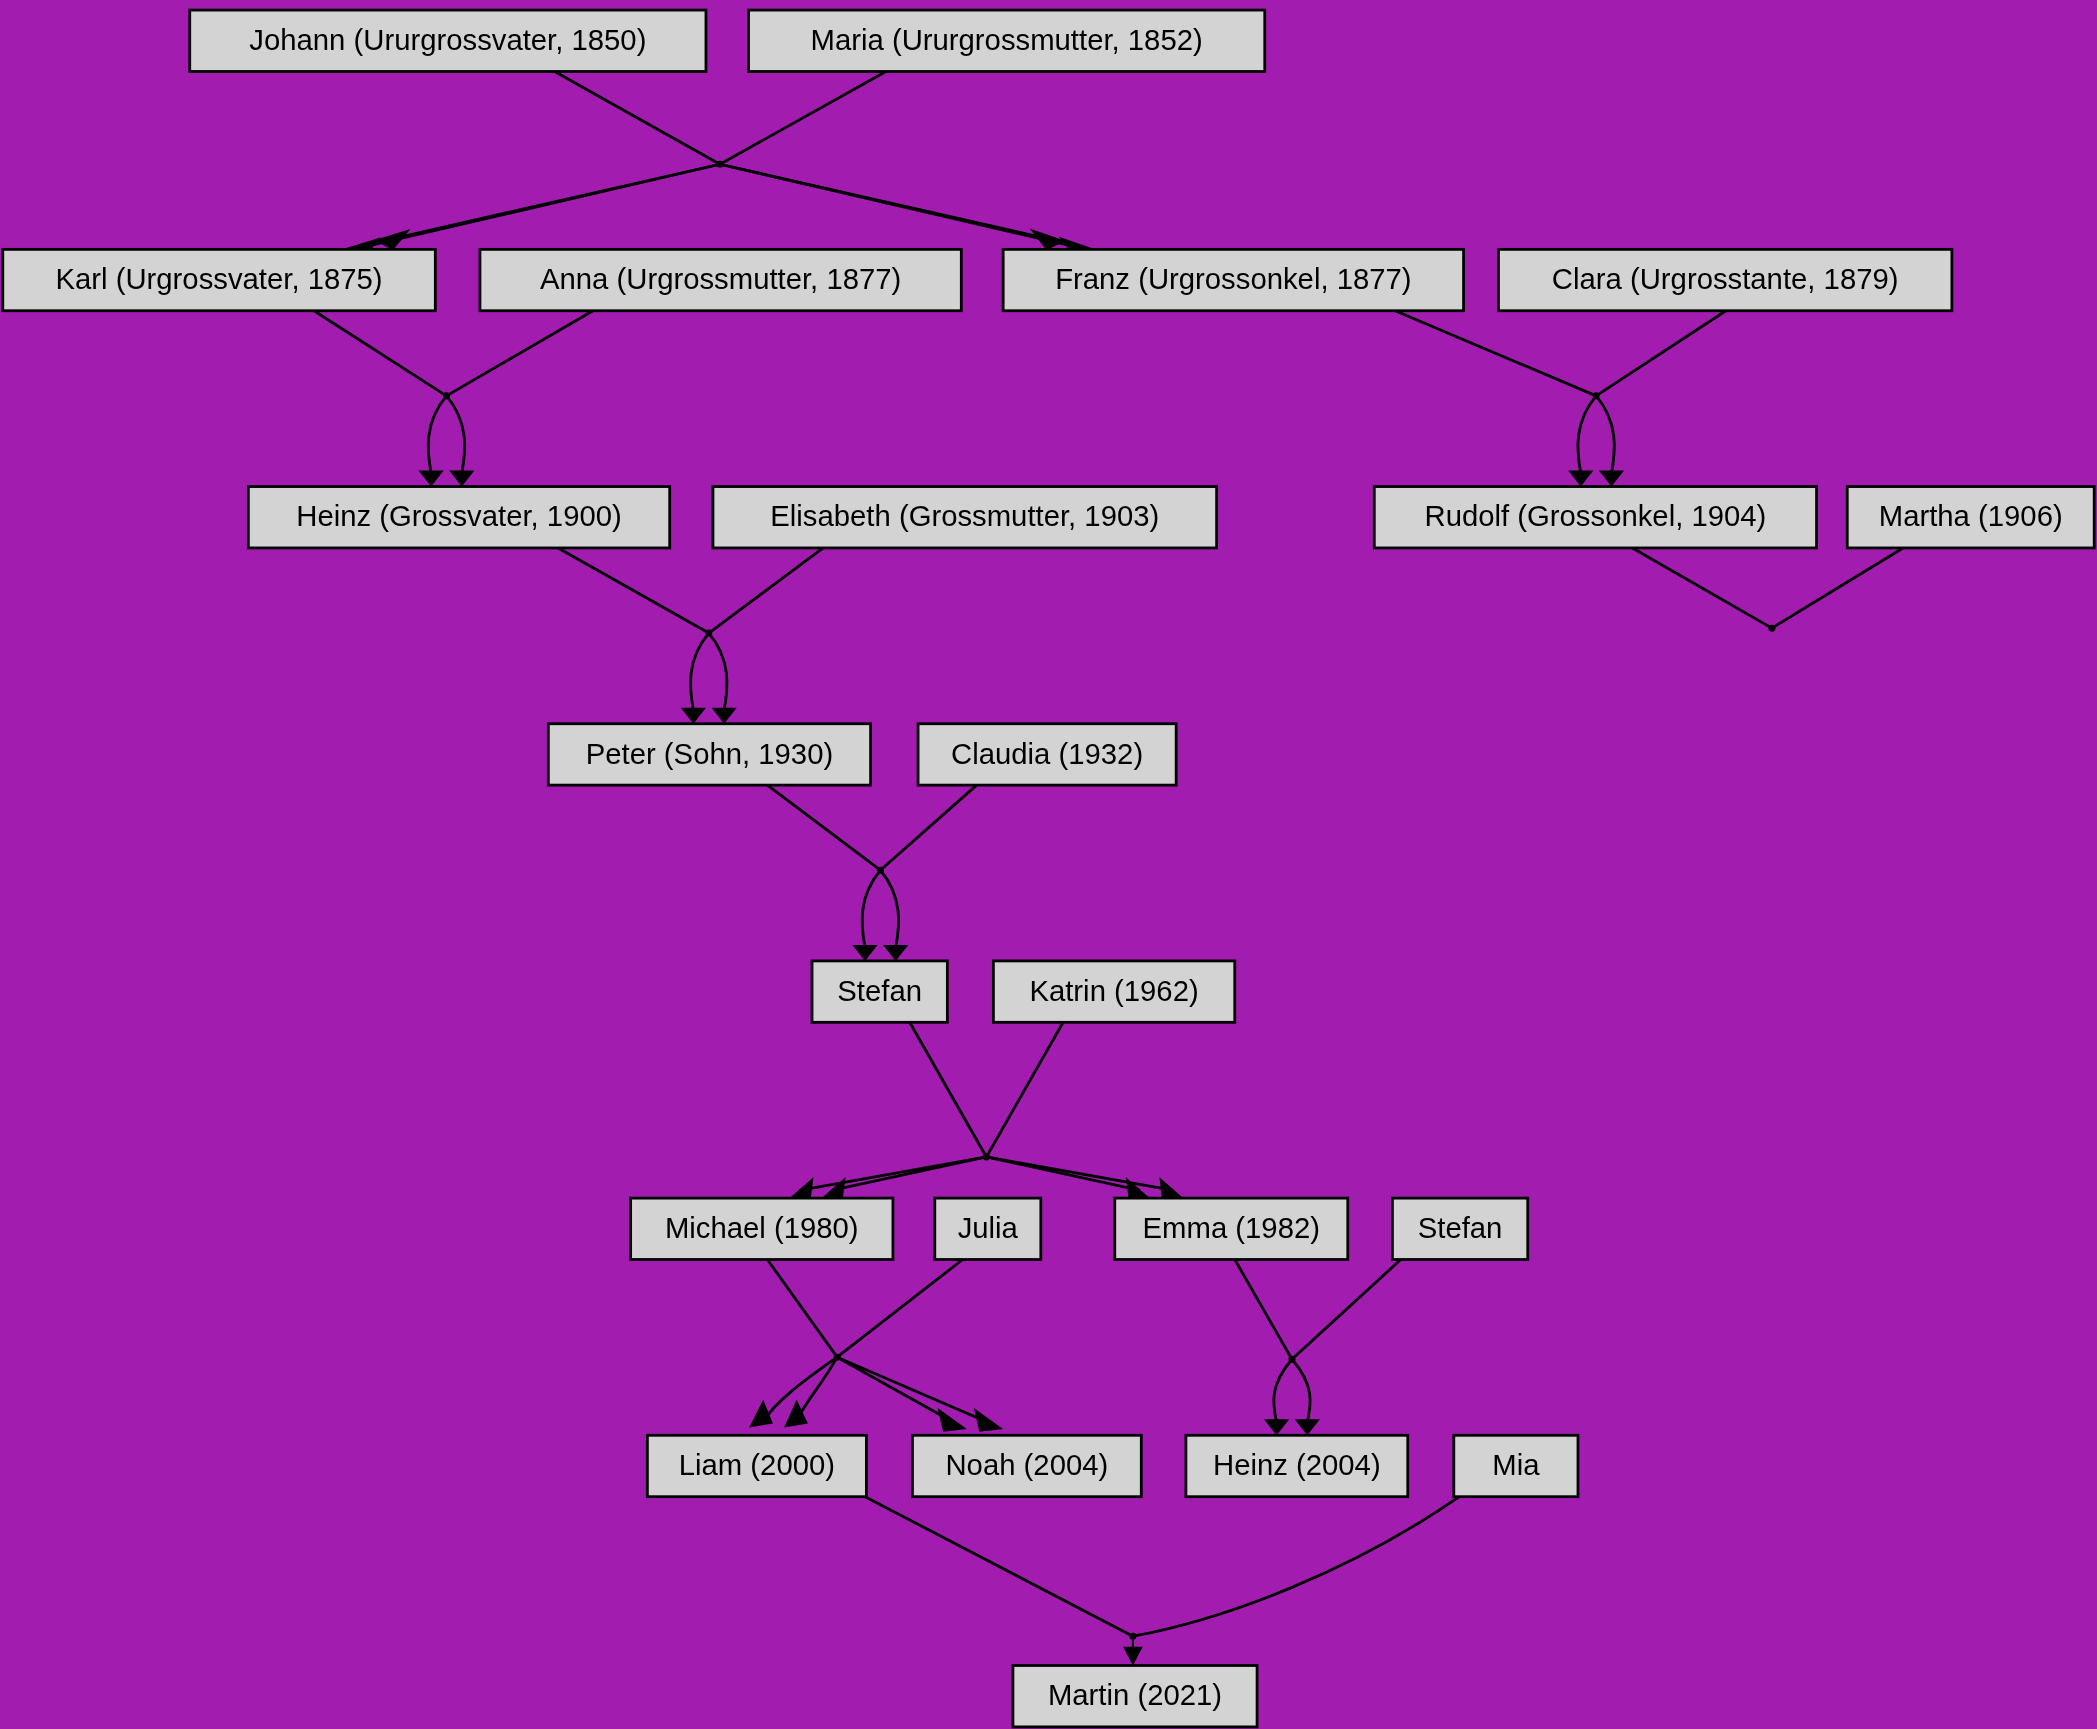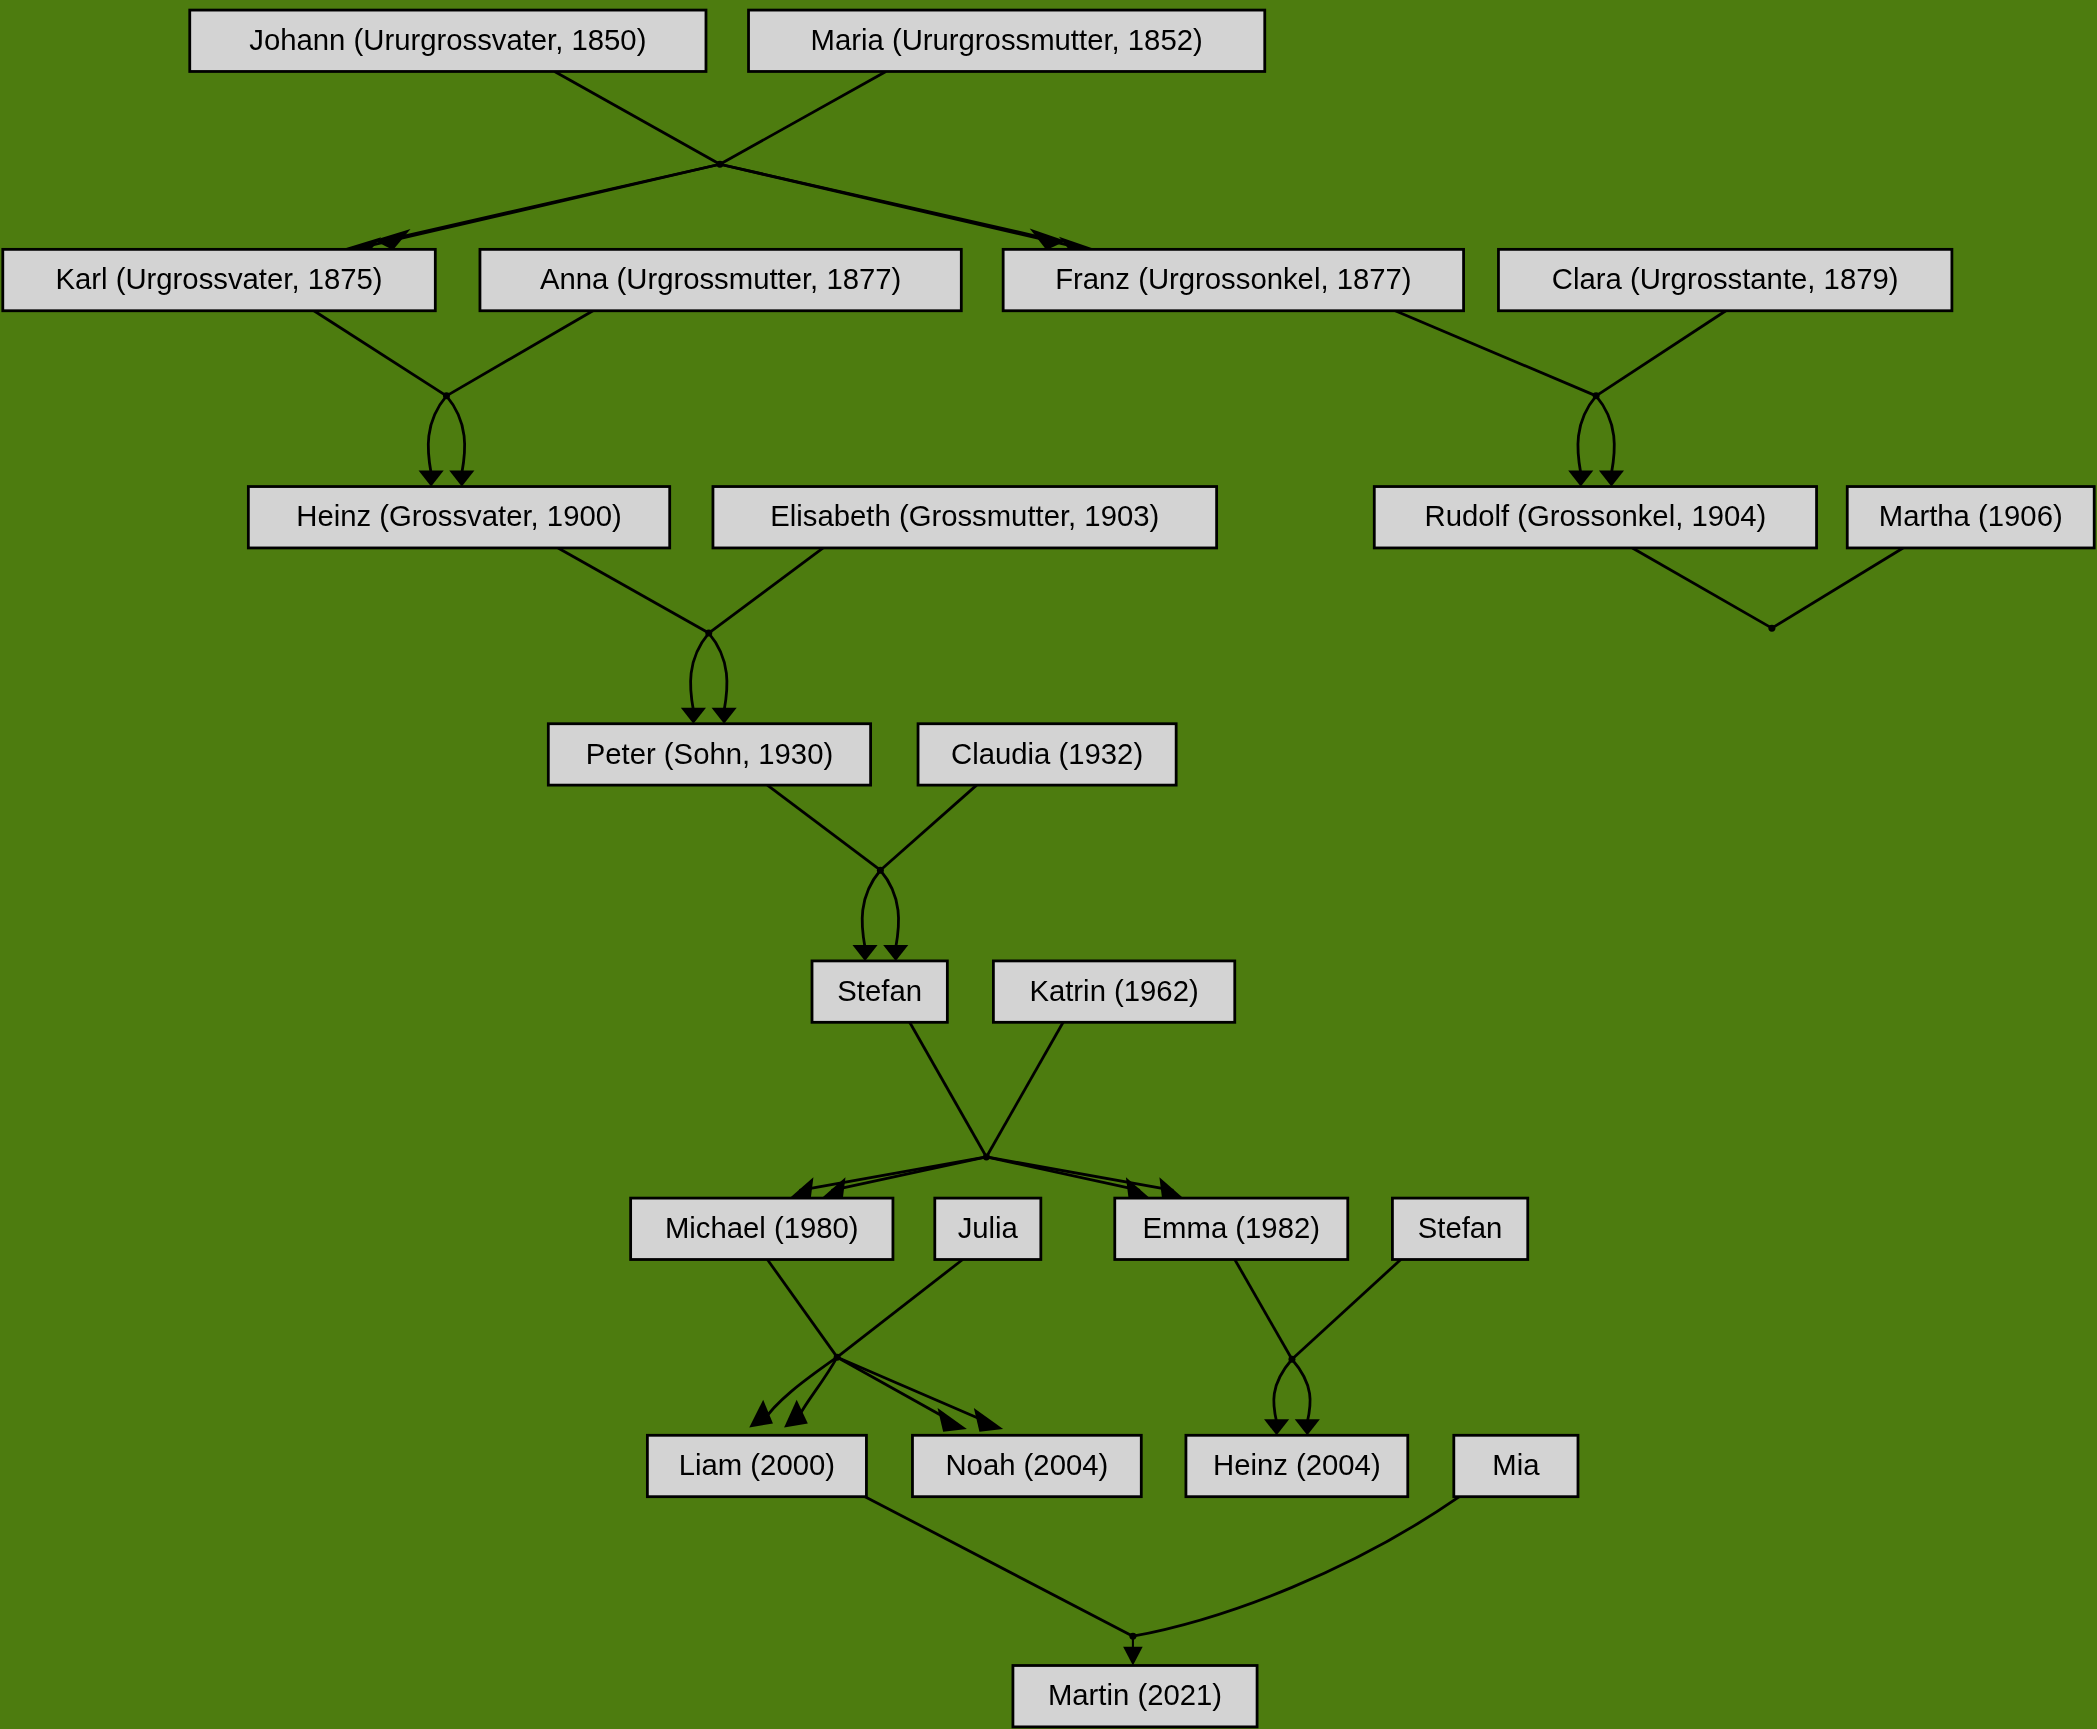--- a/index.html
+++ b/index.html
@@ -7,21 +7,21 @@
     padding: 0;
     background: #ffffff;
   }
   body {
     font-family: "Liberation Sans", sans-serif;
   }
   #canvas-wrap {
     position: relative;
     width: 2097px;
     height: 1730px;
-    background: #4d7c0f;
+    background: #a21caf;
     overflow: hidden;
   }
   svg#tree {
     display: block;
     width: 2097px;
     height: 1730px;
   }
   .node-box {
     fill: #d3d3d3;
     stroke: #000000;

